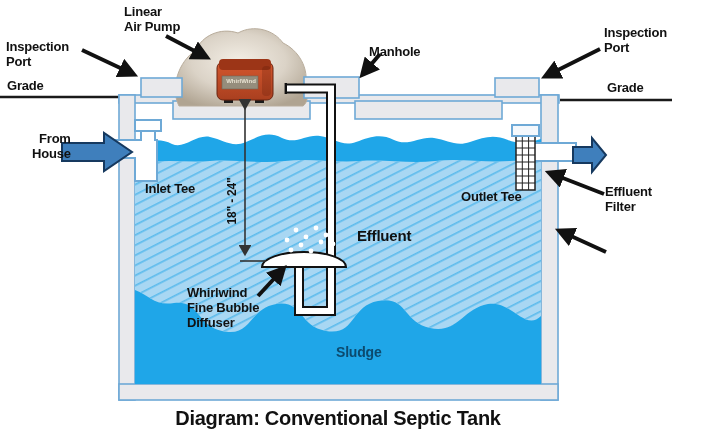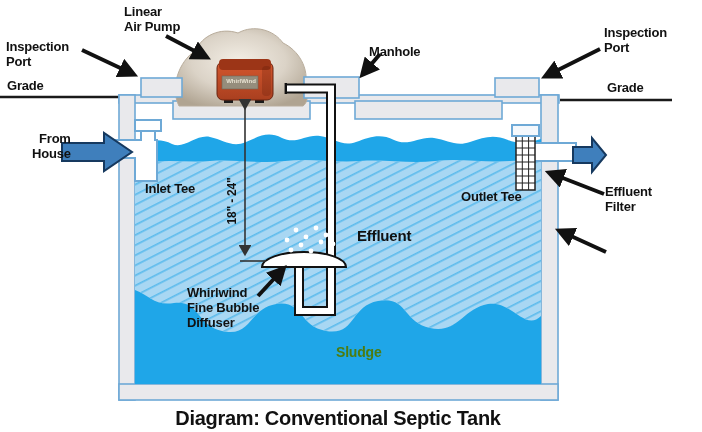--- a/index.html
+++ b/index.html
@@ -22,21 +22,21 @@
   .lbl-fromhouse{left:32px;top:132px;text-align:right;}
   .lbl-inlettee{left:145px;top:182px;}
   .lbl-depth{left:197px;top:194px;width:72px;text-align:center;font-size:12px;
              transform:rotate(-90deg);transform-origin:center;}
   .lbl-effluent{left:357px;top:227px;font-size:15px;}
   .lbl-outlettee{left:461px;top:190px;}
   .lbl-toadd{left:605px;top:104px;}
   .lbl-efffilter{left:605px;top:185px;}
   .lbl-singlecomp{left:607px;top:242px;}
   .lbl-diffuser{left:187px;top:286px;}
-  .lbl-sludge{left:336px;top:344px;color:#4d7c0f;font-size:14px;}
+  .lbl-sludge{left:336px;top:344px;color:#0c4a6e;font-size:14px;}
   .caption{left:118px;top:407px;width:440px;text-align:center;font-size:20px;letter-spacing:-0.3px;}
   .pump-brand{left:223px;top:78px;width:36px;font-size:6px;line-height:1;color:#e8e2d2;
               letter-spacing:0;text-align:center;z-index:6;}
 </style>
 </head>
 <body>
 
 <div id="stage">
 
   <svg width="702" height="432" viewBox="0 0 702 432">

